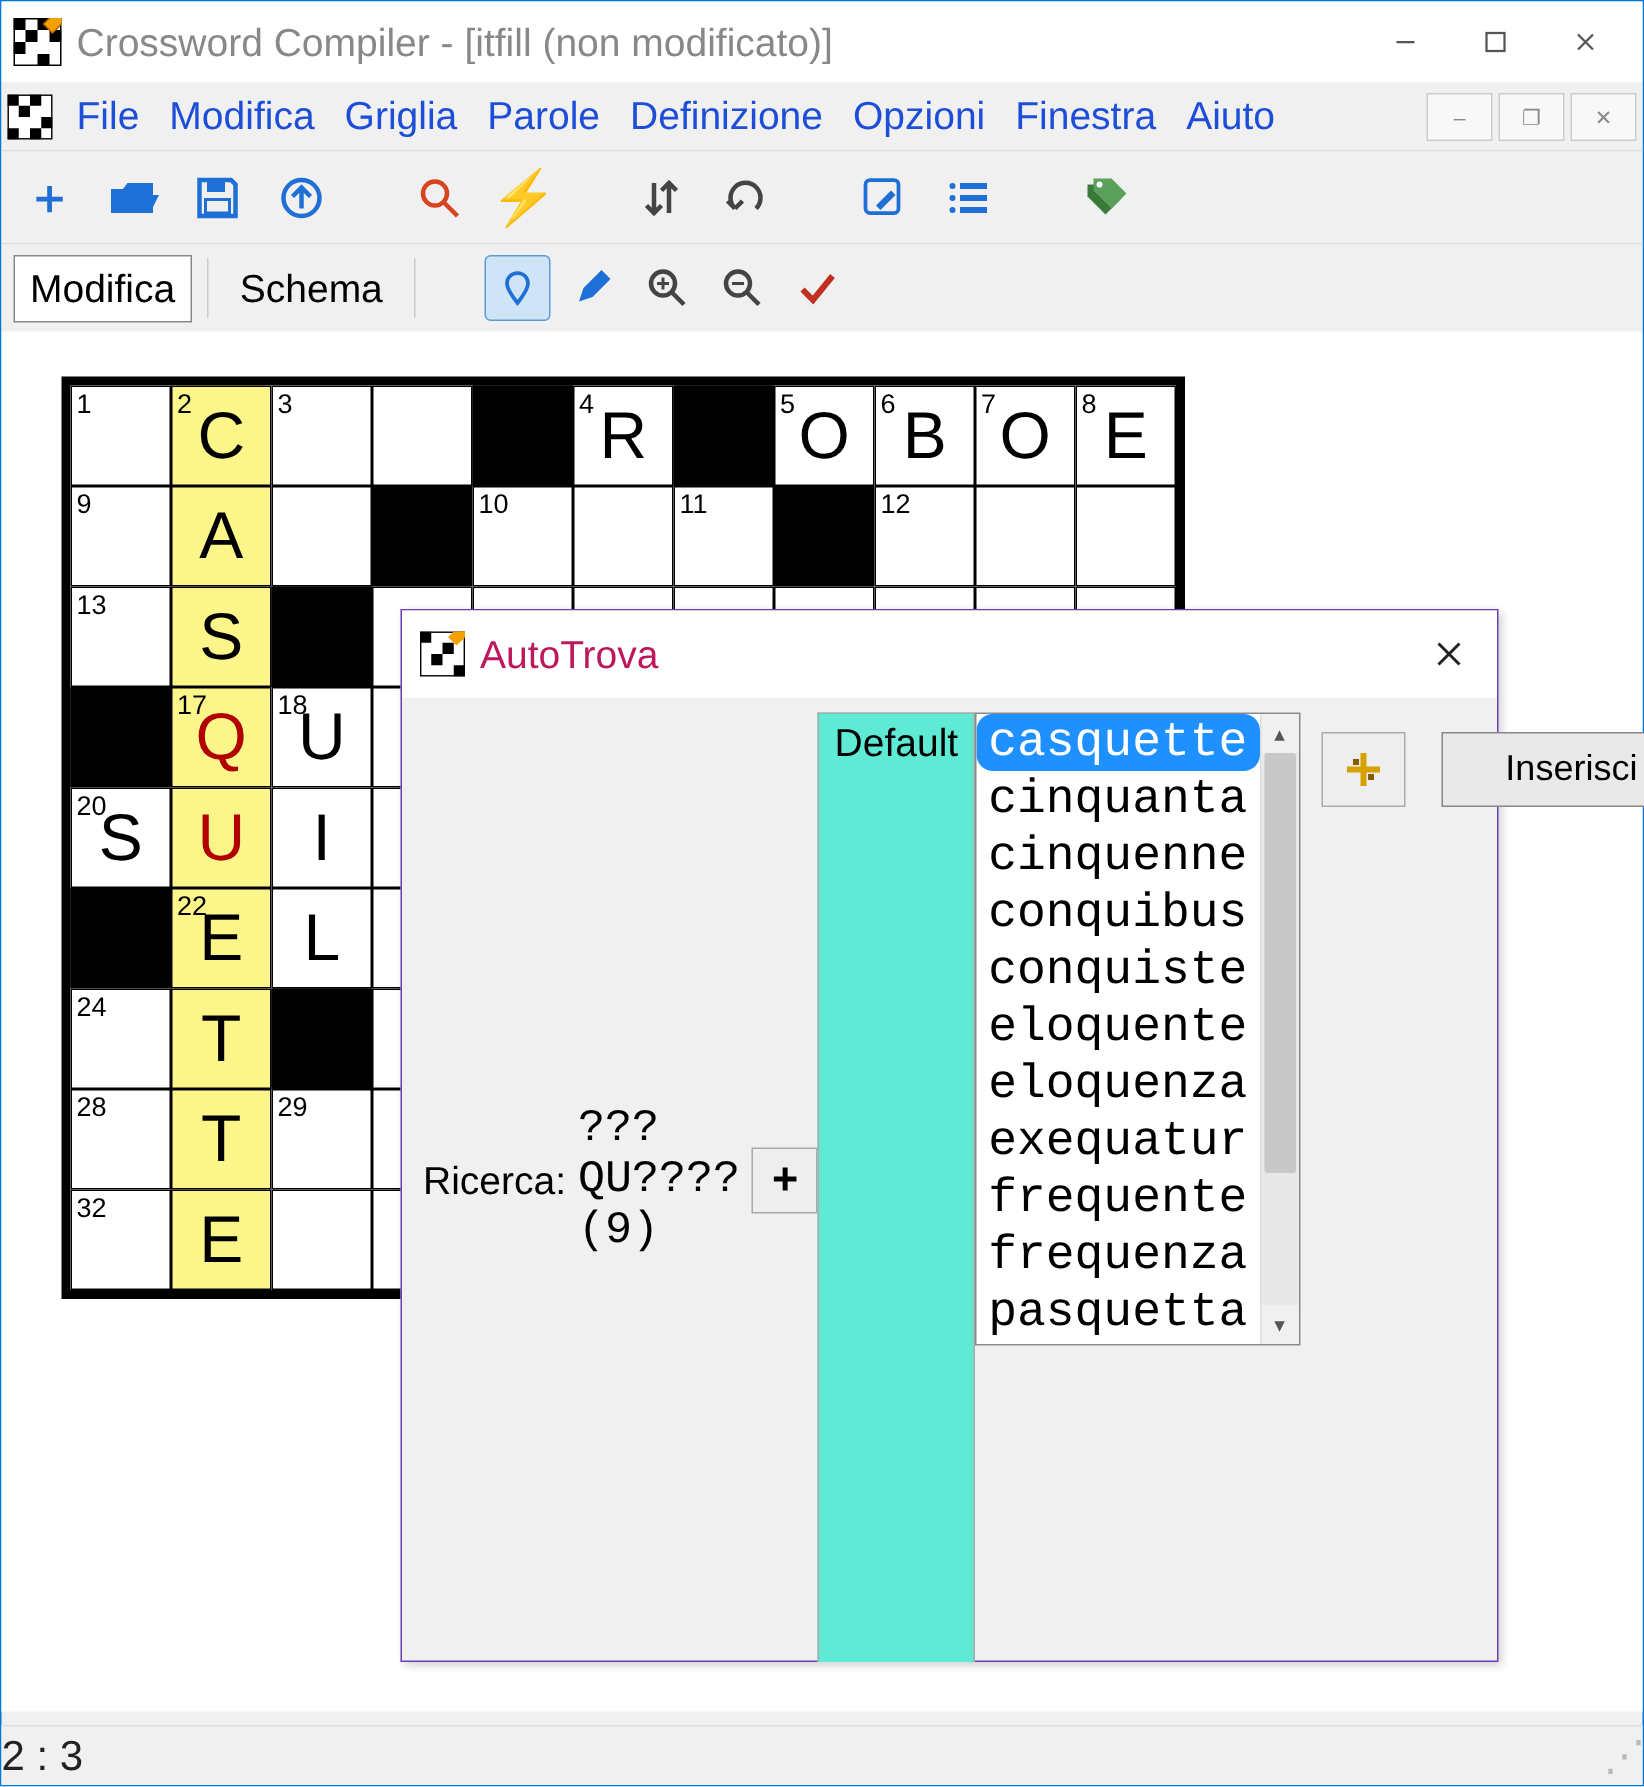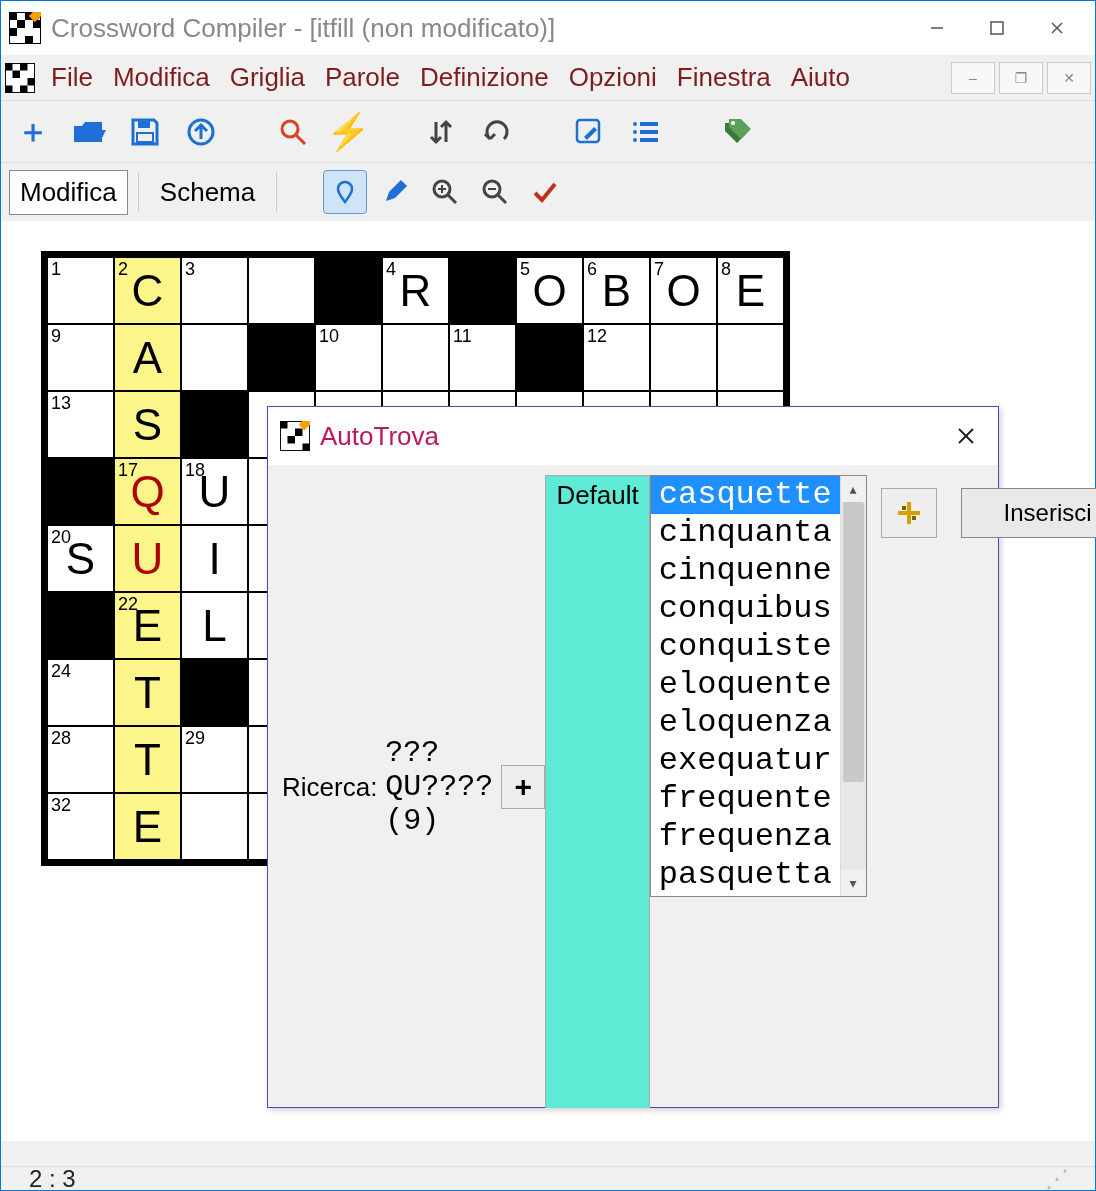--- a/index.html
+++ b/index.html
@@ -11,21 +11,21 @@
 .titlebar { height: 54px; background: #fff; display: flex; align-items: center; padding: 0 8px; }
 .titlebar .app-icon { width: 32px; height: 32px; margin-right: 10px; }
 .titlebar .title-text { color: #888; font-size: 26px; flex: 1; }
 .titlebar .win-btns { display: flex; }
 .titlebar .win-btn { width: 60px; height: 40px; display: flex; align-items: center; justify-content: center; color: #666; font-size: 18px; }
 
 
 .menubar { height: 46px; background: #f0f0f0; display: flex; align-items: center; padding: 0 4px; justify-content: space-between; border-bottom: 1px solid #ddd; }
 .menubar-left { display: flex; align-items: center; }
 .menubar .menu-icon { width: 30px; height: 30px; margin-right: 6px; }
-.menubar .menu-item { padding: 4px 10px; font-size: 26px; color: #7f1d1d; cursor: default; }
+.menubar .menu-item { padding: 4px 10px; font-size: 26px; color: #1d4ed8; cursor: default; }
 .menubar .mdi-btns { display: flex; gap: 4px; }
 .menubar .mdi-btn { width: 44px; height: 32px; border: 1px solid #ccc; background: #f8f8f8; display: flex; align-items: center; justify-content: center; color: #888; font-size: 14px; }
 
 
 .toolbar { height: 62px; background: #f0f0f0; display: flex; align-items: center; padding: 0 12px; gap: 16px; border-bottom: 1px solid #ddd; }
 .toolbar .tb-btn { width: 40px; height: 40px; display: flex; align-items: center; justify-content: center; font-size: 32px; }
 .toolbar .tb-sep { width: 20px; }
 
 
 .viewbar { height: 58px; background: #f0f0f0; display: flex; align-items: center; padding: 0 8px; gap: 6px; }
@@ -41,38 +41,38 @@
 
 .cw-grid { border: 6px solid #000; display: grid; grid-template-columns: repeat(11, 67px); grid-template-rows: repeat(9, 67px); background: #fff; width: fit-content; }
 .cw-cell { border: 1px solid #000; position: relative; background: #fff; }
 .cw-cell.black { background: #000; }
 .cw-cell.hl { background: #fcf68a; }
 .cw-cell .num { position: absolute; top: 1px; left: 3px; font-size: 18px; font-family: Arial, sans-serif; }
 .cw-cell .letter { position: absolute; inset: 0; display: flex; align-items: center; justify-content: center; font-size: 44px; font-family: Arial, sans-serif; font-weight: 400; }
 .cw-cell.hl .letter.red { color: #b00000; }
 
 
-.statusbar { position: absolute; bottom: 0; left: 0; right: 0; height: 24px; background: #f0f0f0; border-top: 1px solid #ddd; display: flex; align-items: center; padding: 0 28px; font-size: 24px; color: #222; justify-content: space-between; }
+.statusbar { position: absolute; bottom: 0; left: 0; right: 0; height: 40px; background: #f0f0f0; border-top: 1px solid #ddd; display: flex; align-items: center; padding: 0 0; font-size: 28px; color: #222; justify-content: space-between; }
 .statusbar .grip { color: #bbb; letter-spacing: -2px; }
 
 
 .dialog { position: absolute; left: 266px; top: 405px; width: 732px; height: 702px; background: #f0f0f0; border: 1px solid #6a3db8; box-shadow: 2px 2px 6px rgba(0,0,0,.2); display: flex; flex-direction: column; }
 .dialog .dlg-title { height: 58px; display: flex; align-items: center; padding: 0 12px; background: #fff; }
 .dialog .dlg-title .dlg-icon { width: 30px; height: 30px; margin-right: 10px; }
 .dialog .dlg-title .dlg-text { font-size: 26px; color: #be185d; flex: 1; }
 .dialog .dlg-title .dlg-close { font-size: 26px; color: #333; width: 40px; text-align: center; }
 .dialog .dlg-body { padding: 10px 14px 0 14px; flex: 1; display: flex; flex-direction: row; }
 .dlg-search-row { display: flex; align-items: center; gap: 8px; margin-bottom: 8px; }
 .dlg-search-row .lbl { font-size: 26px; }
 .dlg-search-row .val { font-family: "Courier New", monospace; font-size: 30px; flex: 1; }
 .dlg-search-row .plus-btn { width: 44px; height: 44px; border: 1px solid #aaa; background: #eee; display: flex; align-items: center; justify-content: center; font-size: 30px; font-weight: bold; }
 .dlg-tab { font-size: 26px; padding: 4px 10px; border: 1px solid #aaa; border-bottom: none; background: #5eead4; width: fit-content; margin-bottom: -1px; position: relative; z-index: 2; }
 .dlg-list-wrap { border: 1px solid #888; background: #fff; height: 422px; display: flex; }
 .dlg-list { flex: 1; overflow: hidden; }
-.dlg-list .item { font-family: "Courier New", monospace; font-size: 32px; padding: 0px 8px; line-height: 38px; white-space: nowrap; }
+.dlg-list .item { font-family: "Courier New", monospace; font-size: 32px; padding: 0px 8px; line-height: 38px; white-space: nowrap; border-radius: 11px; }
 .dlg-list .item.sel { background: #1e90ff; color: #fff; }
 .dlg-scroll { width: 26px; background: #f0f0f0; border-left: 1px solid #ddd; display: flex; flex-direction: column; align-items: center; }
 .dlg-scroll .arr { height: 26px; width: 100%; display: flex; align-items: center; justify-content: center; font-size: 14px; color: #555; }
 .dlg-scroll .track { flex: 1; width: 100%; background: #e8e8e8; position: relative; }
 .dlg-scroll .thumb { position: absolute; top: 0; left: 2px; right: 2px; height: 280px; background: #c8c8c8; border-radius: 2px; }
 .dlg-buttons { height: 76px; display: flex; align-items: center; padding: 0 14px; gap: 12px; }
 .dlg-buttons .spacer { flex: 1; }
 .dlg-buttons .icon-btn { width: 56px; height: 50px; border: 1px solid #aaa; background: #eee; display: flex; align-items: center; justify-content: center; }
 .dlg-buttons .btn { width: 174px; height: 50px; border: 1px solid #888; background: #e9e9e9; font-size: 24px; display: flex; align-items: center; justify-content: center; }
 

